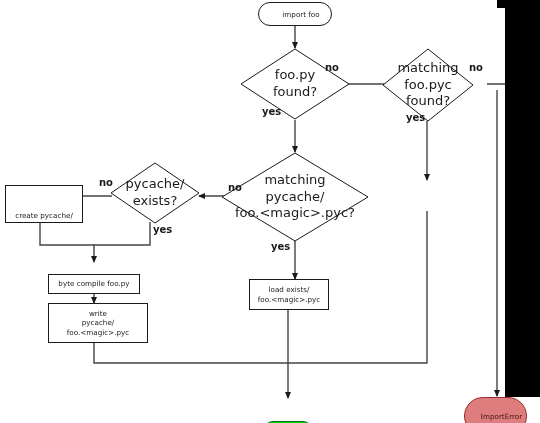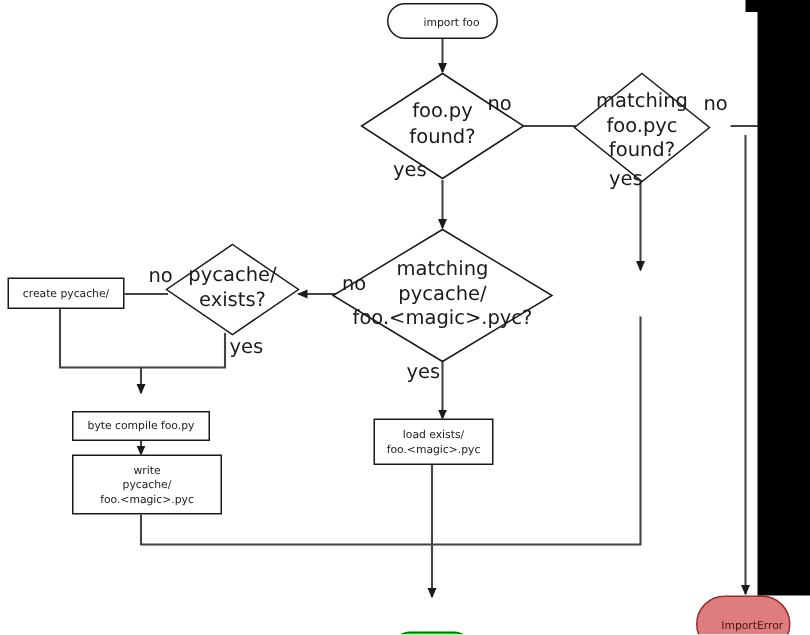--- a/index.html
+++ b/index.html
@@ -24,22 +24,22 @@
   .stadium.success{background:#00e000;border-color:#0a6b0a;color:#0d2f0d;}
   .stadium.error{background:#dd7d7d;border-color:#9e2b2b;color:#4a1111;}
   .diamond-wrap{position:absolute;}
   .diamond-wrap svg{position:absolute;left:0;top:0;overflow:visible;}
   .diamond-label{
     position:absolute;left:0;top:0;width:100%;height:100%;
     display:flex;align-items:center;justify-content:center;text-align:center;
     font-size:13px;color:#1a1a1a;line-height:1.3;pointer-events:none;
   }
   .edge-label{
-    position:absolute;font-size:13px;color:#1a1a1a;
-    background:transparent;white-space:nowrap;
+    position:absolute;font-size:10px;color:#1a1a1a;
+    background:transparent;white-space:nowrap;font-weight:bold;
   }
   .cutoff{position:absolute;background:#000000;}
   .ml{display:block;}
 </style>
 </head>
 <body>
 
 <div id="canvas">
 
   <svg id="wires" viewBox="0 0 540 423" xmlns="http://www.w3.org/2000/svg">
@@ -129,21 +129,21 @@
       <polygon points="45,1 89,31 45,61 1,31" fill="#ffffff" stroke="#1a1a1a" stroke-width="1"></polygon>
     </svg>
     <div class="diamond-label">
       <div>
         <span class="ml">pycache/</span>
         <span class="ml">exists?</span>
       </div>
     </div>
   </div>
 
-  <div class="node box" style="left:5px;top:185px;width:78px;height:21px;">
+  <div class="node box" style="left:5px;top:185px;width:78px;height:38px;align-items:flex-end;">
     <span>create pycache/</span>
   </div>
 
   <div class="node box" style="left:48px;top:262px;width:92px;height:20px;margin-top:12px;">
     <span>byte compile foo.py</span>
   </div>
 
   <div class="node box" style="left:48px;top:303px;width:100px;height:40px;align-items:center;">
     <div>
       <span class="ml">write</span>

